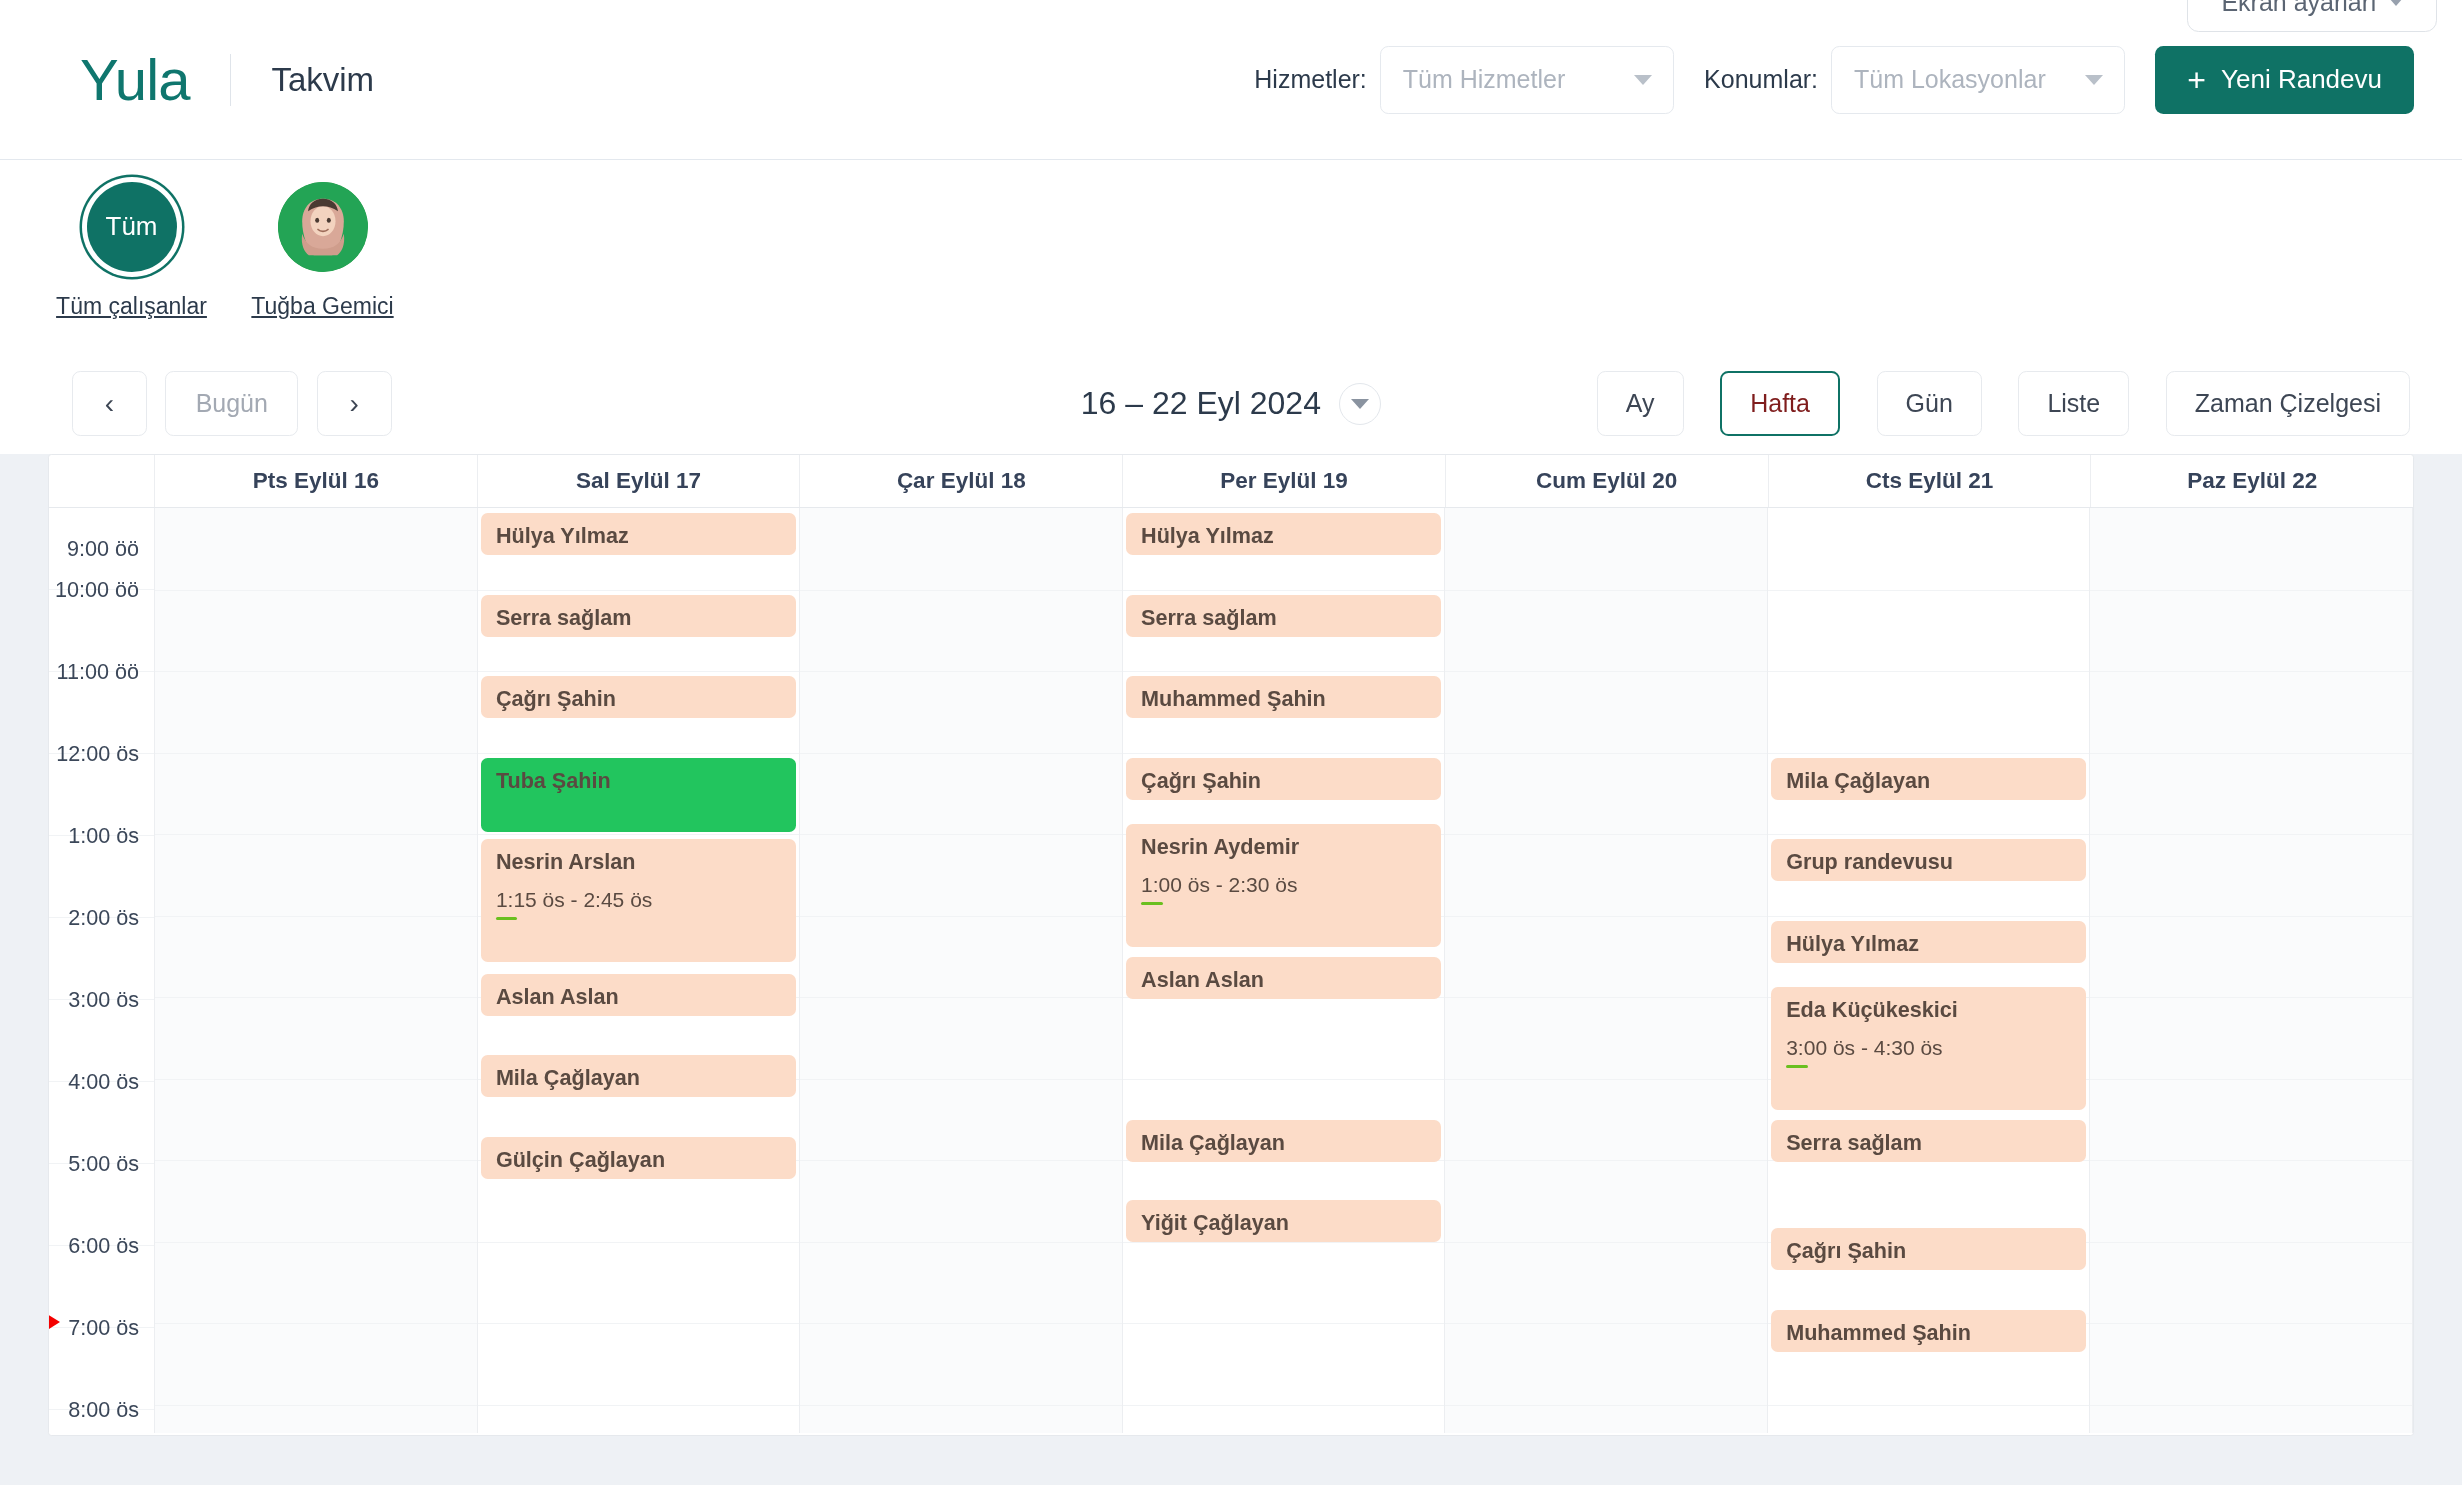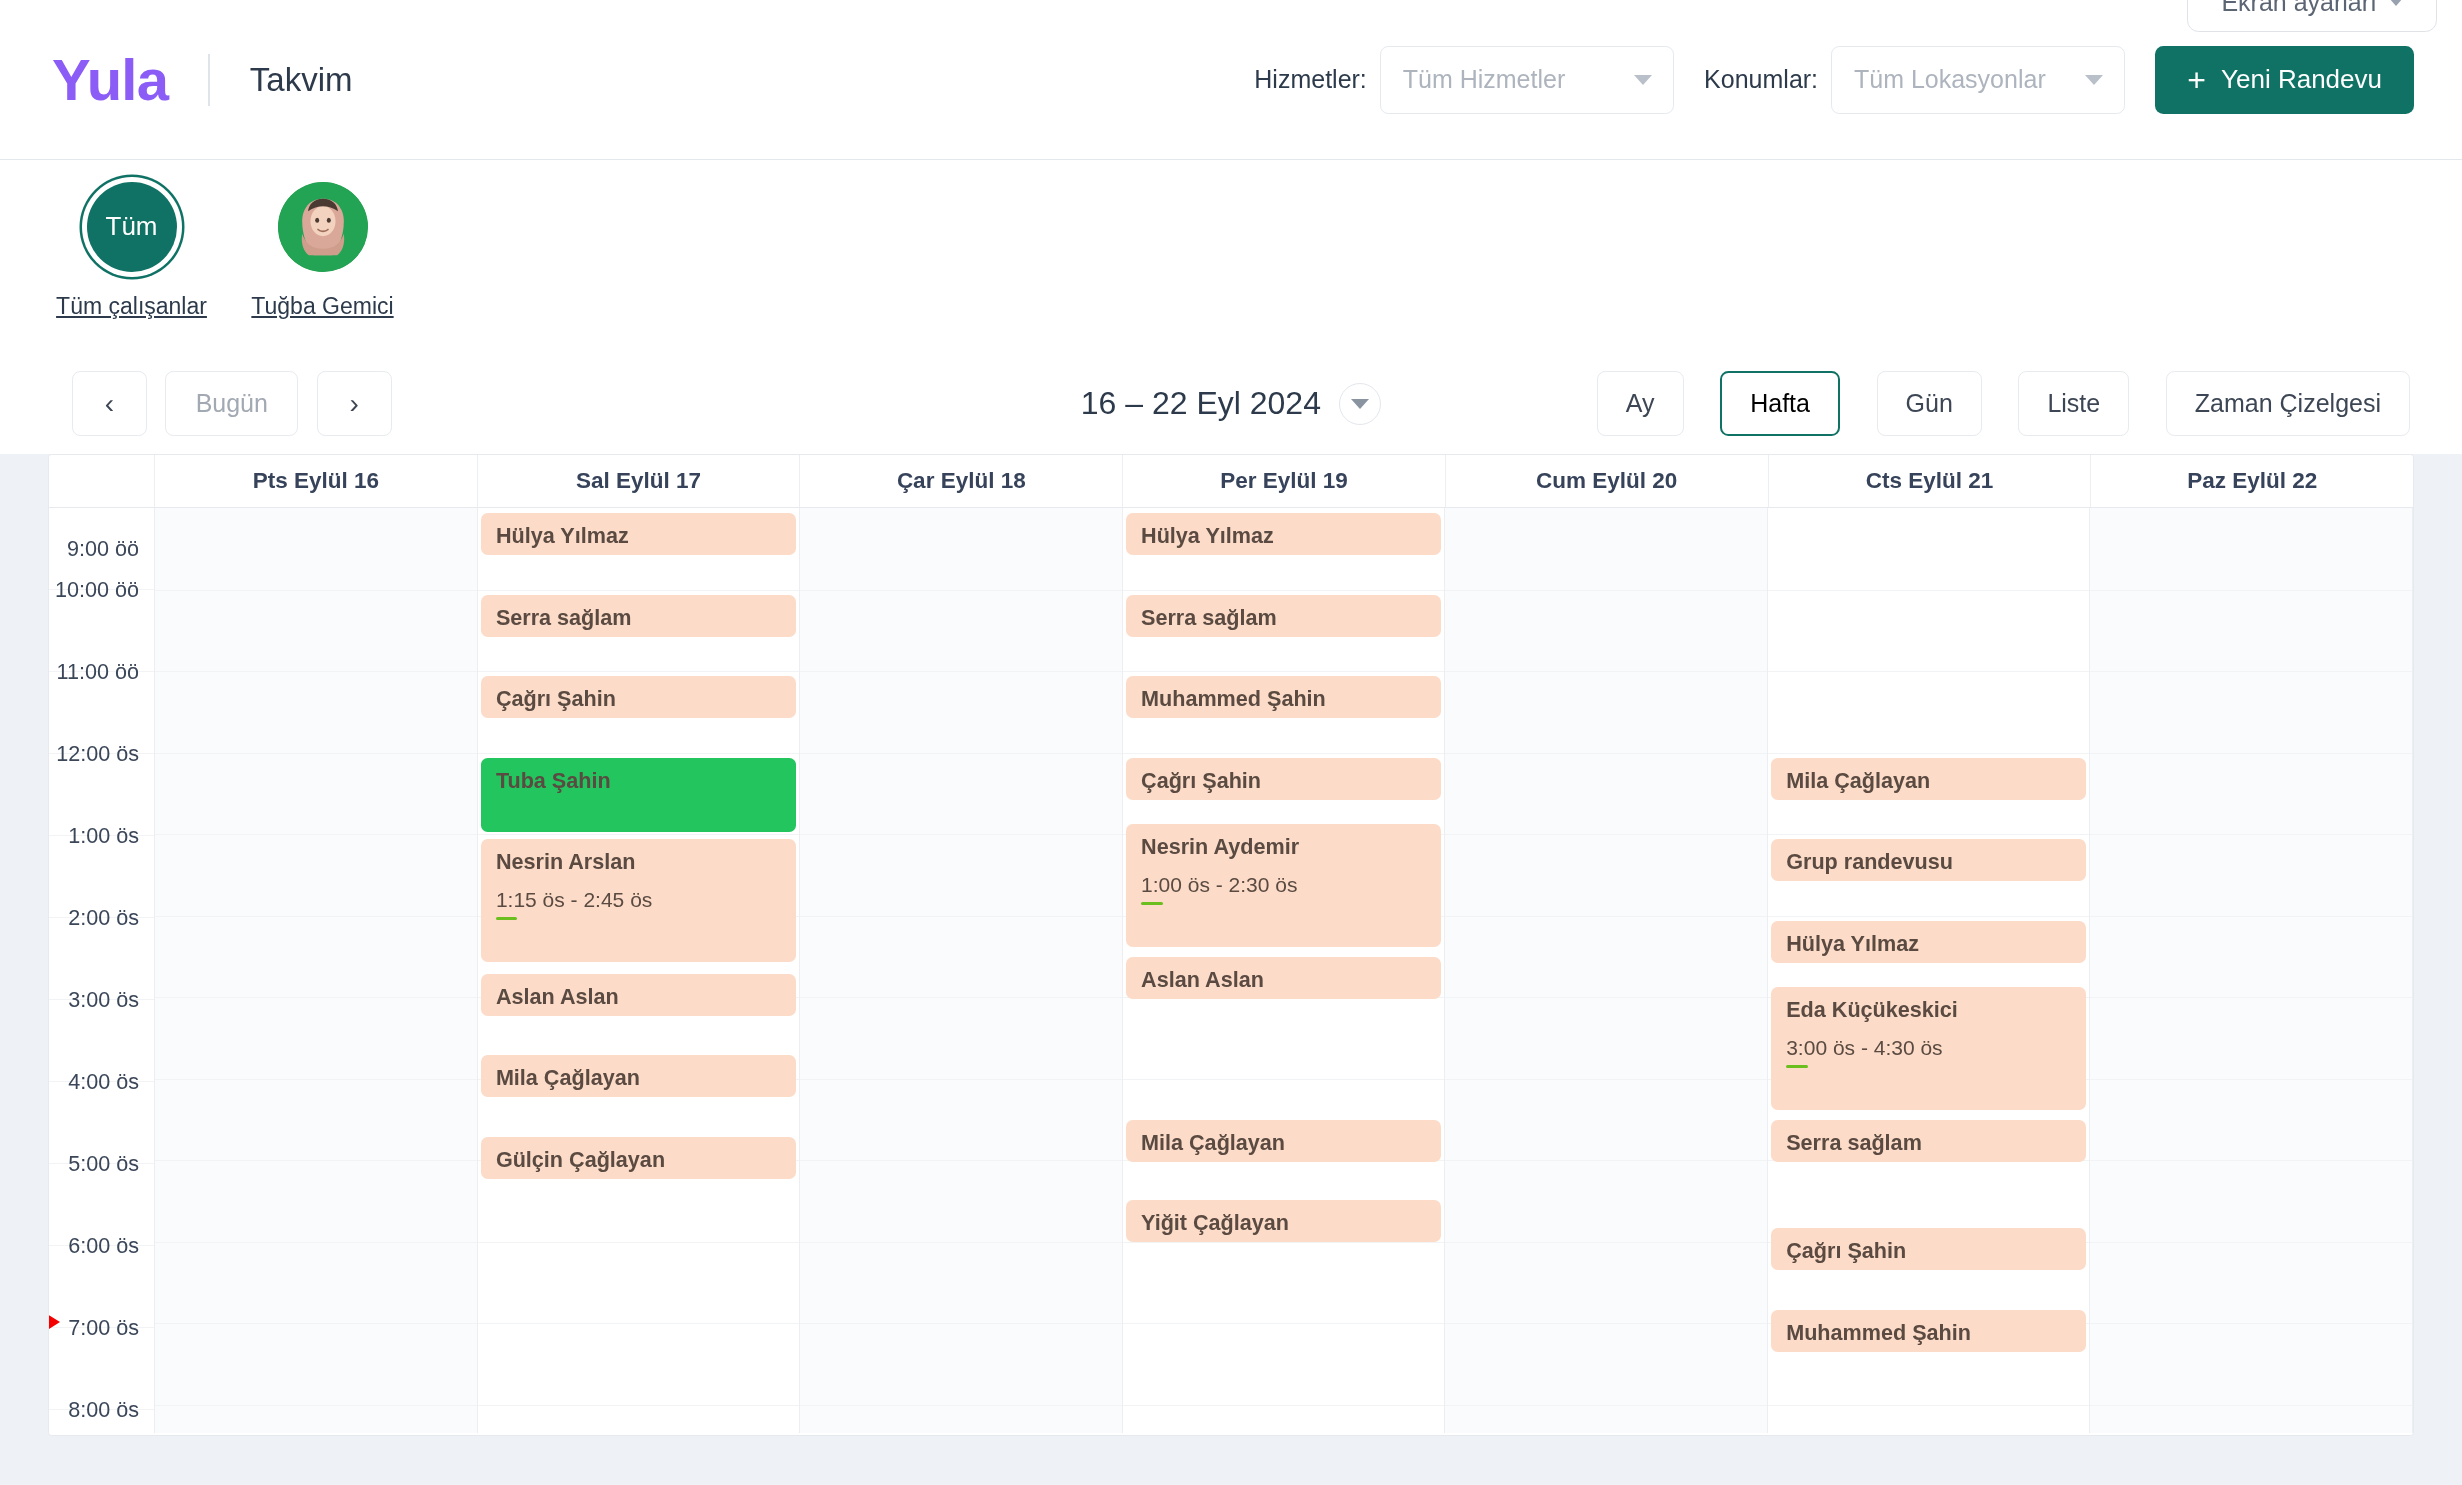--- a/index.html
+++ b/index.html
@@ -24,22 +24,22 @@
   .caret-sm { width: 0; height: 0; border-left: 7.5px solid transparent; border-right: 7.5px solid transparent; border-top: 8.3px solid #98a1ae; }
 
   
   .header {
     position: absolute; top: 0; left: 0; width: 2462px; height: 160px;
     background: #ffffff; border-bottom: 1.7px solid #e3e8ee;
     display: flex; align-items: center; z-index: 10;
   }
   .brand { display: flex; align-items: center; padding-left: 52px; }
   .logo {
-    font-size: 58px; font-weight: 700; color: #8b5cf6;
-    letter-spacing: -0.8px; line-height: 1;
+    font-size: 58px; font-weight: 400; color: #0f766e;
+    letter-spacing: -0.8px; line-height: 1; margin-left: 28px;
   }
   .vdiv { width: 1.7px; height: 52px; background: #dfe4ea; margin: 0 40px; }
   .page-title { font-size: 33px; color: #2c3a4b; font-weight: 400; }
 
   .header-right {
     margin-left: auto; display: flex; align-items: center;
     padding-right: 48px; gap: 0;
   }
   .filter-label { font-size: 25px; color: #2c3a4b; margin-right: 13.3px; white-space: nowrap; }
   .select-box {
@@ -103,21 +103,21 @@
     pointer-events: auto; cursor: pointer;
   }
   .range-caret i { width: 0; height: 0; border-left: 9.2px solid transparent; border-right: 9.2px solid transparent; border-top: 10.8px solid #8a93a0; display: block; }
 
   .view-group { margin-left: auto; display: flex; gap: 16.6px; padding-right: 52px; }
   .view-btn {
     height: 65px; border: 1.7px solid #e7eaee; border-radius: 8.3px; background: #fff;
     display: flex; align-items: center; justify-content: center; padding: 0 28px;
     font-size: 25px; color: #3d4654; cursor: pointer; white-space: nowrap; font-family: inherit; margin-left: 20px;
   }
-  .view-btn.active { border-color: #0f7265; color: #000000; border-width: 2.5px; }
+  .view-btn.active { border-color: #0f7265; color: #7f1d1d; border-width: 2.5px; }
 
   
   .calendar {
     position: absolute; top: 454px; left: 48px;
     width: 2366px; height: 982px;
     background: #ffffff; border: 1.7px solid #e6e9ed; border-radius: 3.3px;
     overflow: hidden;
   }
   .cal-head { display: flex; height: 53px; border-bottom: 1.7px solid #e6e9ed; }
   .cal-head .corner { width: 106px; flex: none; border-right: 1.7px solid #eceef1; }

